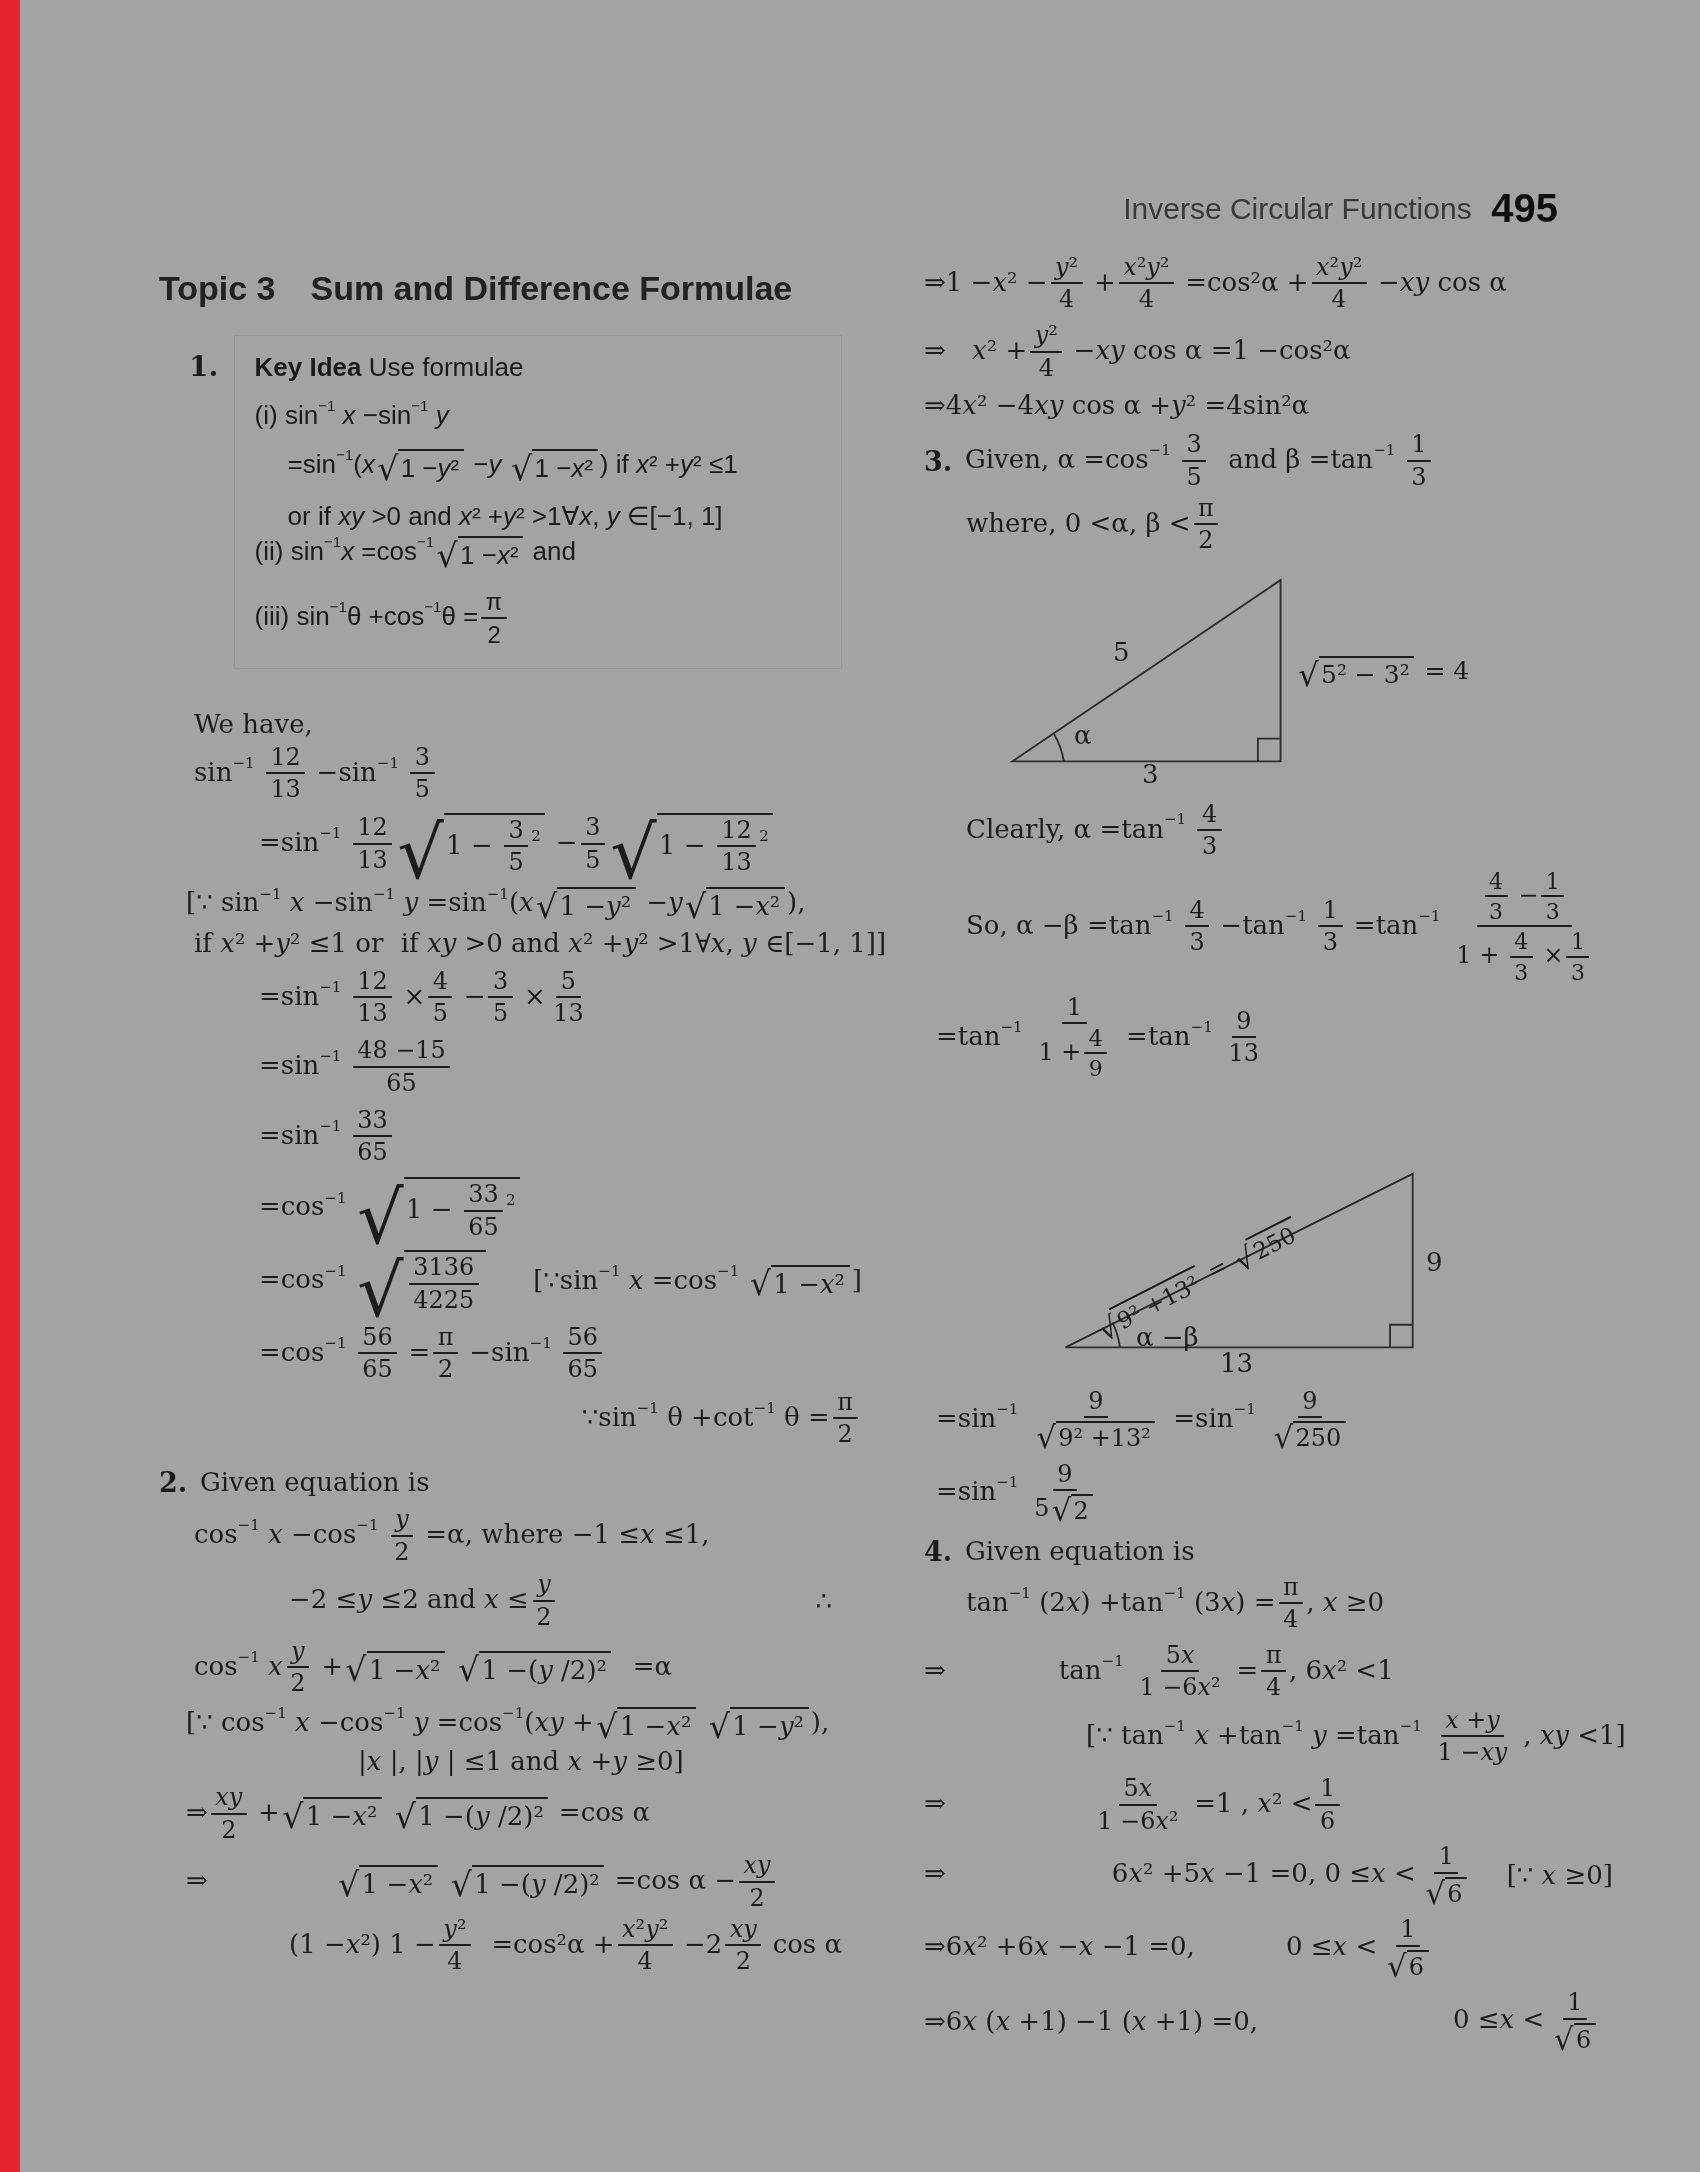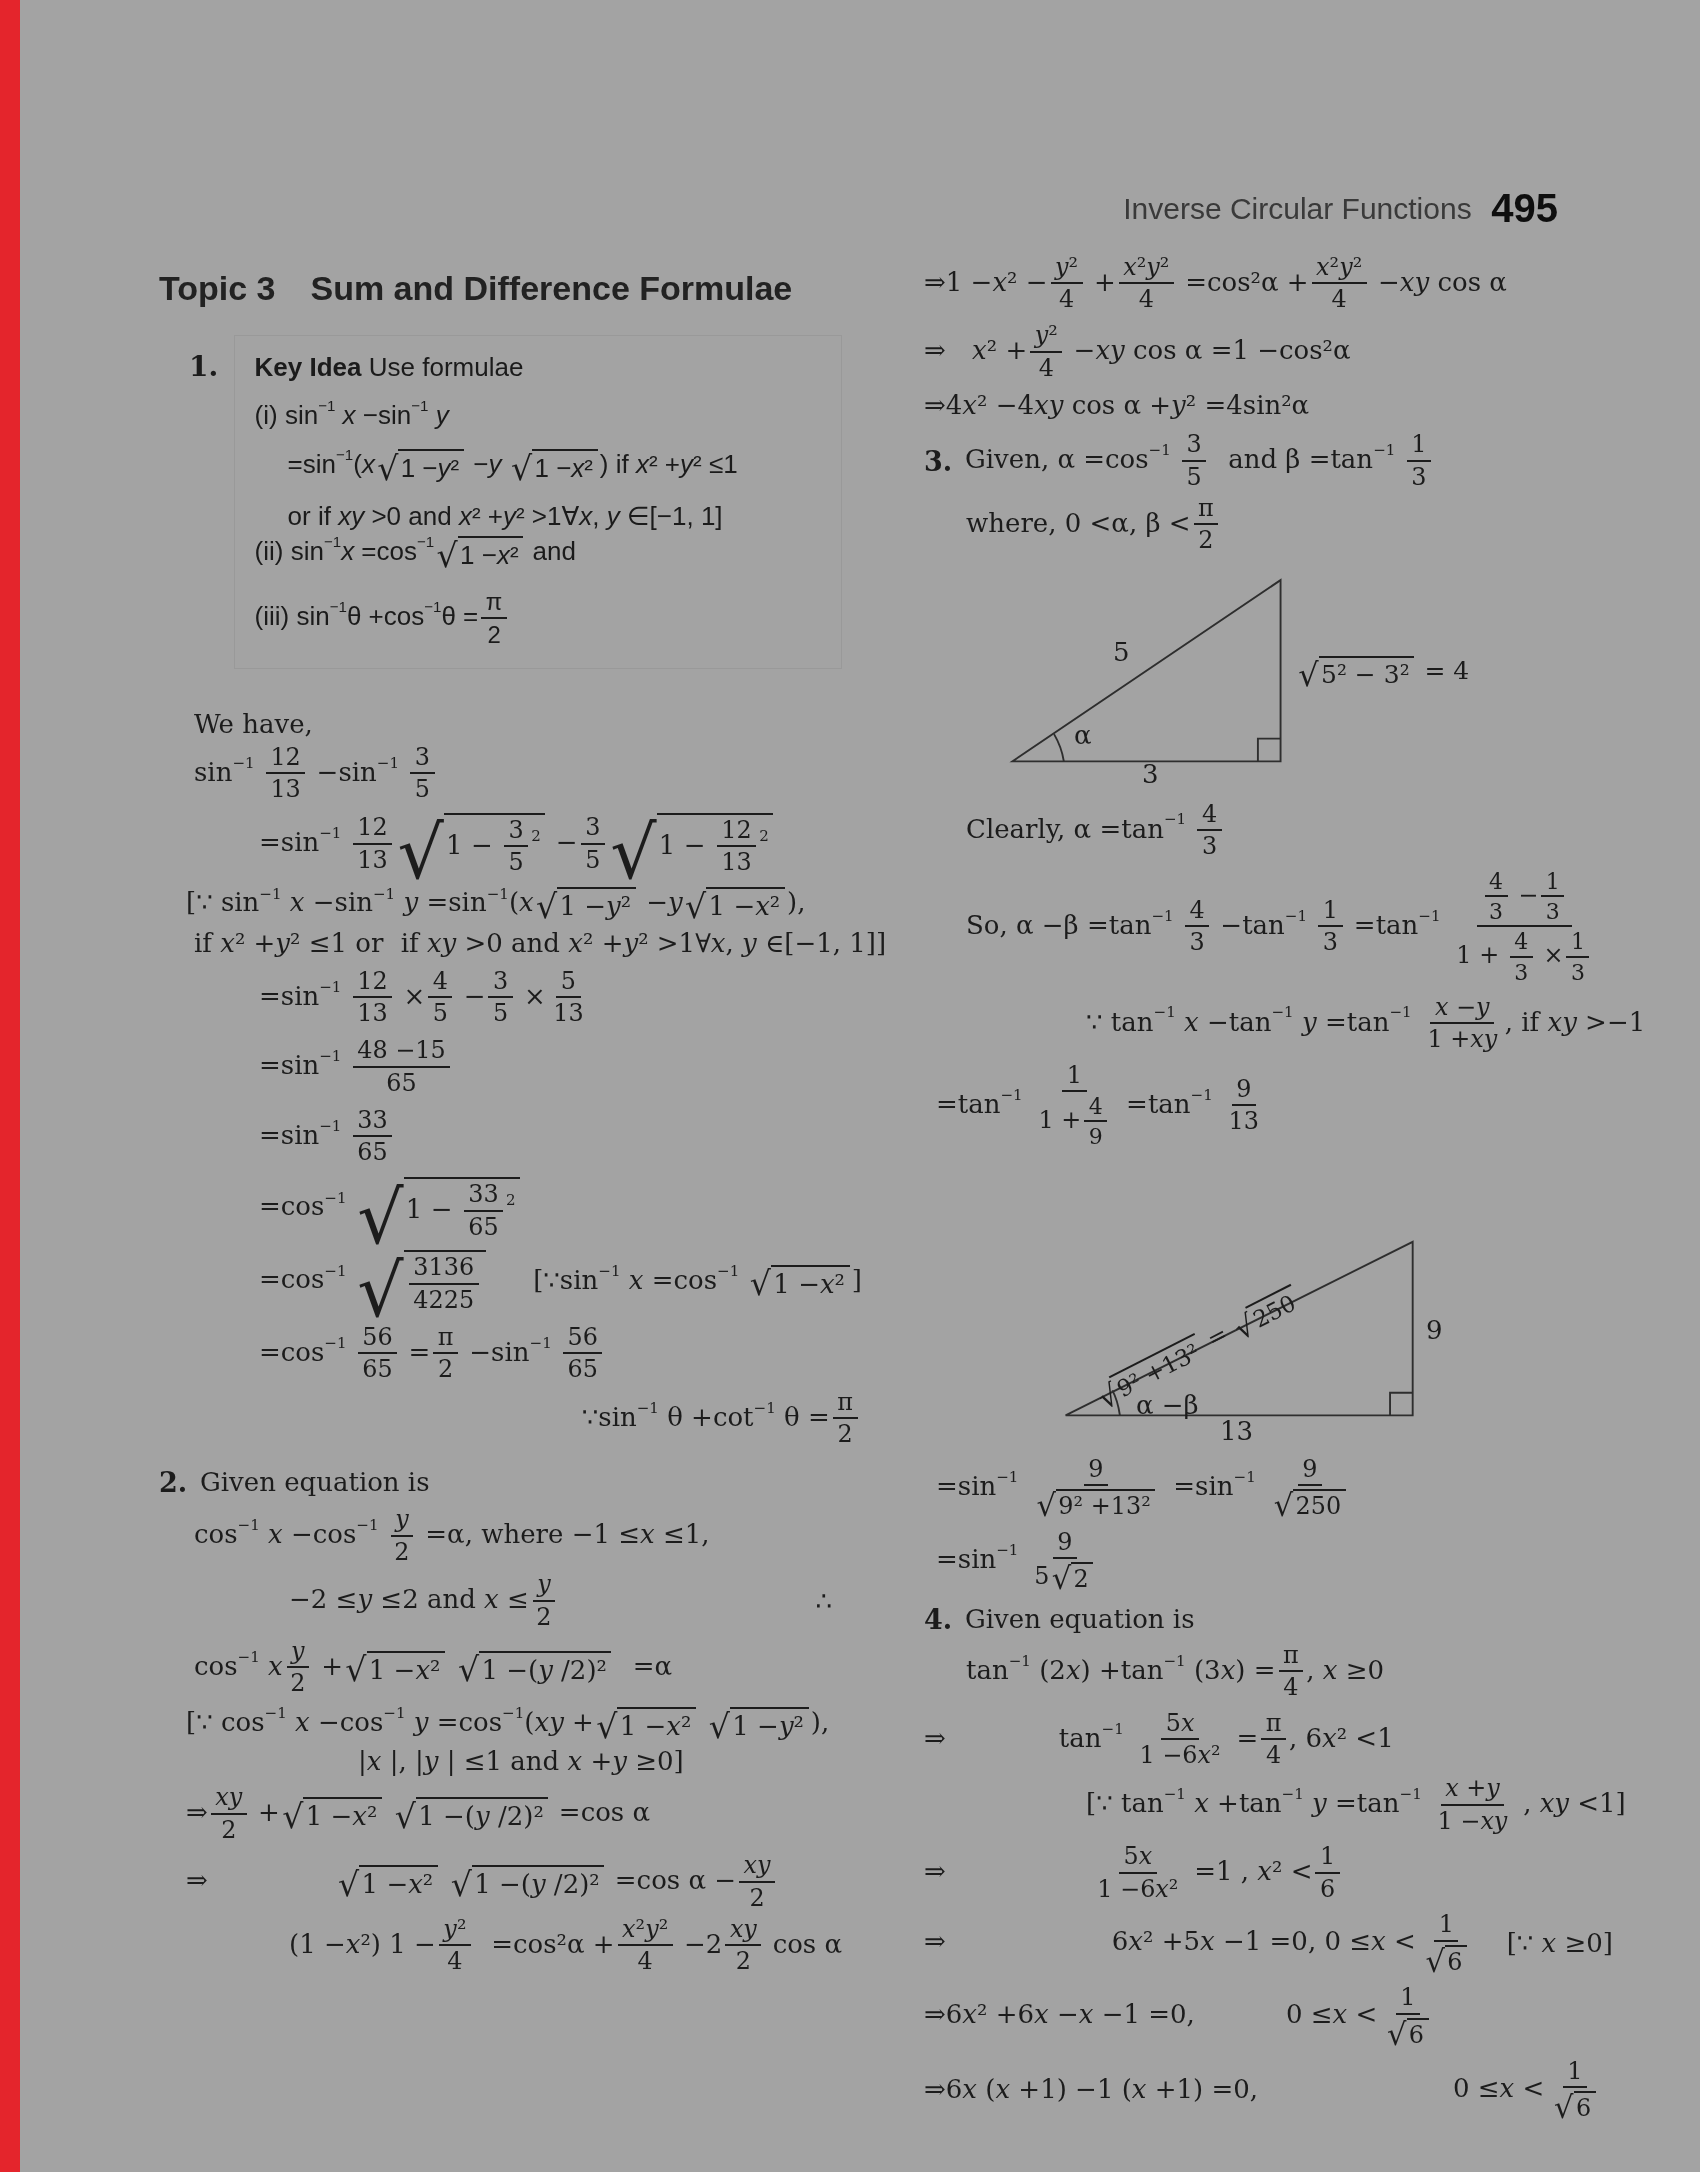--- a/index.html
+++ b/index.html
@@ -381,26 +381,20 @@
                 </span></span>
               <span class="de">1 + <span class="fr">
                   <span class="nu">4</span>
                   <span class="de">3</span>
                 </span> ×<span class="fr">
                   <span class="nu">1</span>
                   <span class="de">3</span>
                 </span></span>
             </span></span>
         </div>
-        <div class="line id2 m14">
-          <span class="mexpr">∵ tan<sup>−1</sup> <em>x</em> −tan<sup>−1</sup> <em>y</em> =tan<sup>−1</sup> <span class="fr">
-              <span class="nu"><em>x</em> −<em>y</em></span>
-              <span class="de">1 +<em>xy</em></span>
-            </span>, if <em>xy</em> &gt;−1</span>
-        </div>
         <div class="line ic m14">
           <span class="mexpr">=tan<sup>−1</sup> <span class="fr">
               <span class="nu">1</span>
               <span class="de">1 +<span class="fr">
                   <span class="nu">4</span>
                   <span class="de">9</span>
                 </span></span>
             </span> =tan<sup>−1</sup> <span class="fr">
               <span class="nu">9</span>
               <span class="de">13</span>

